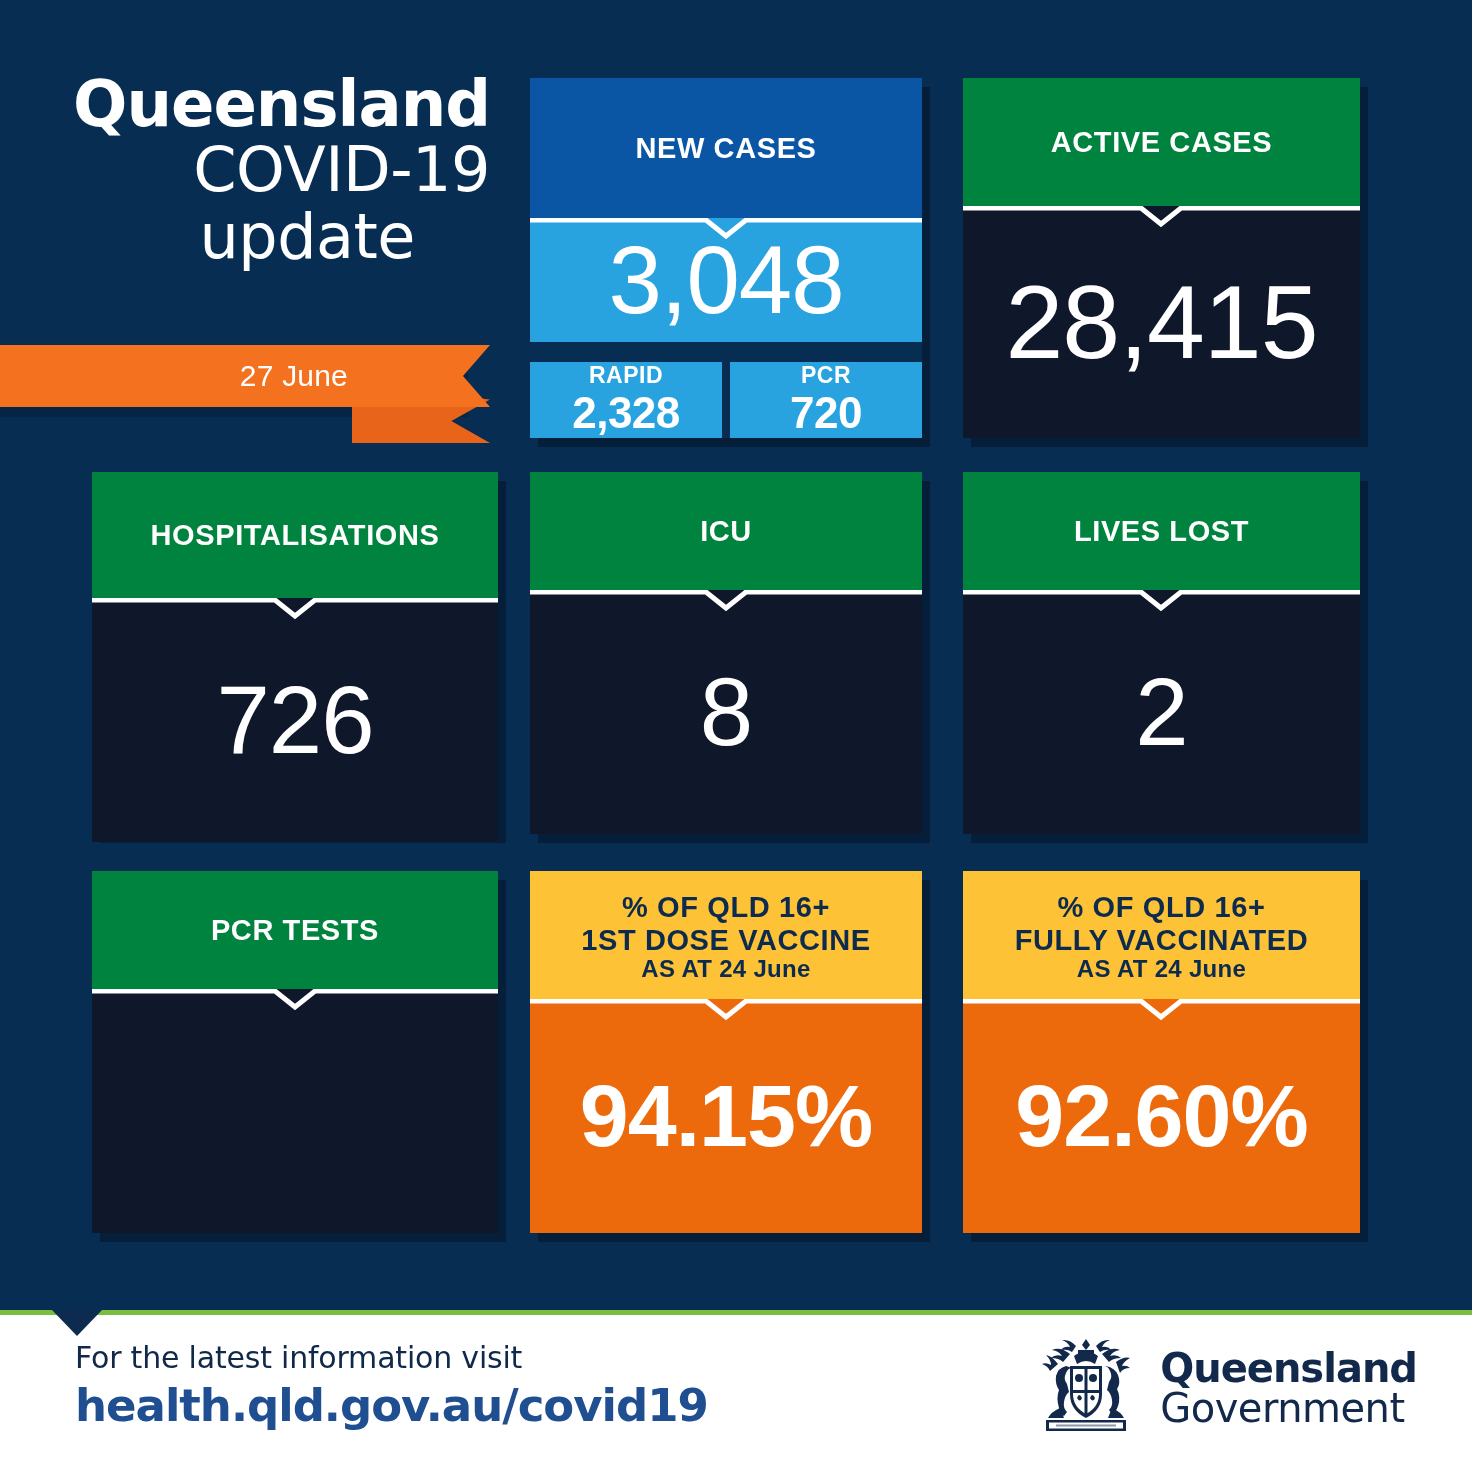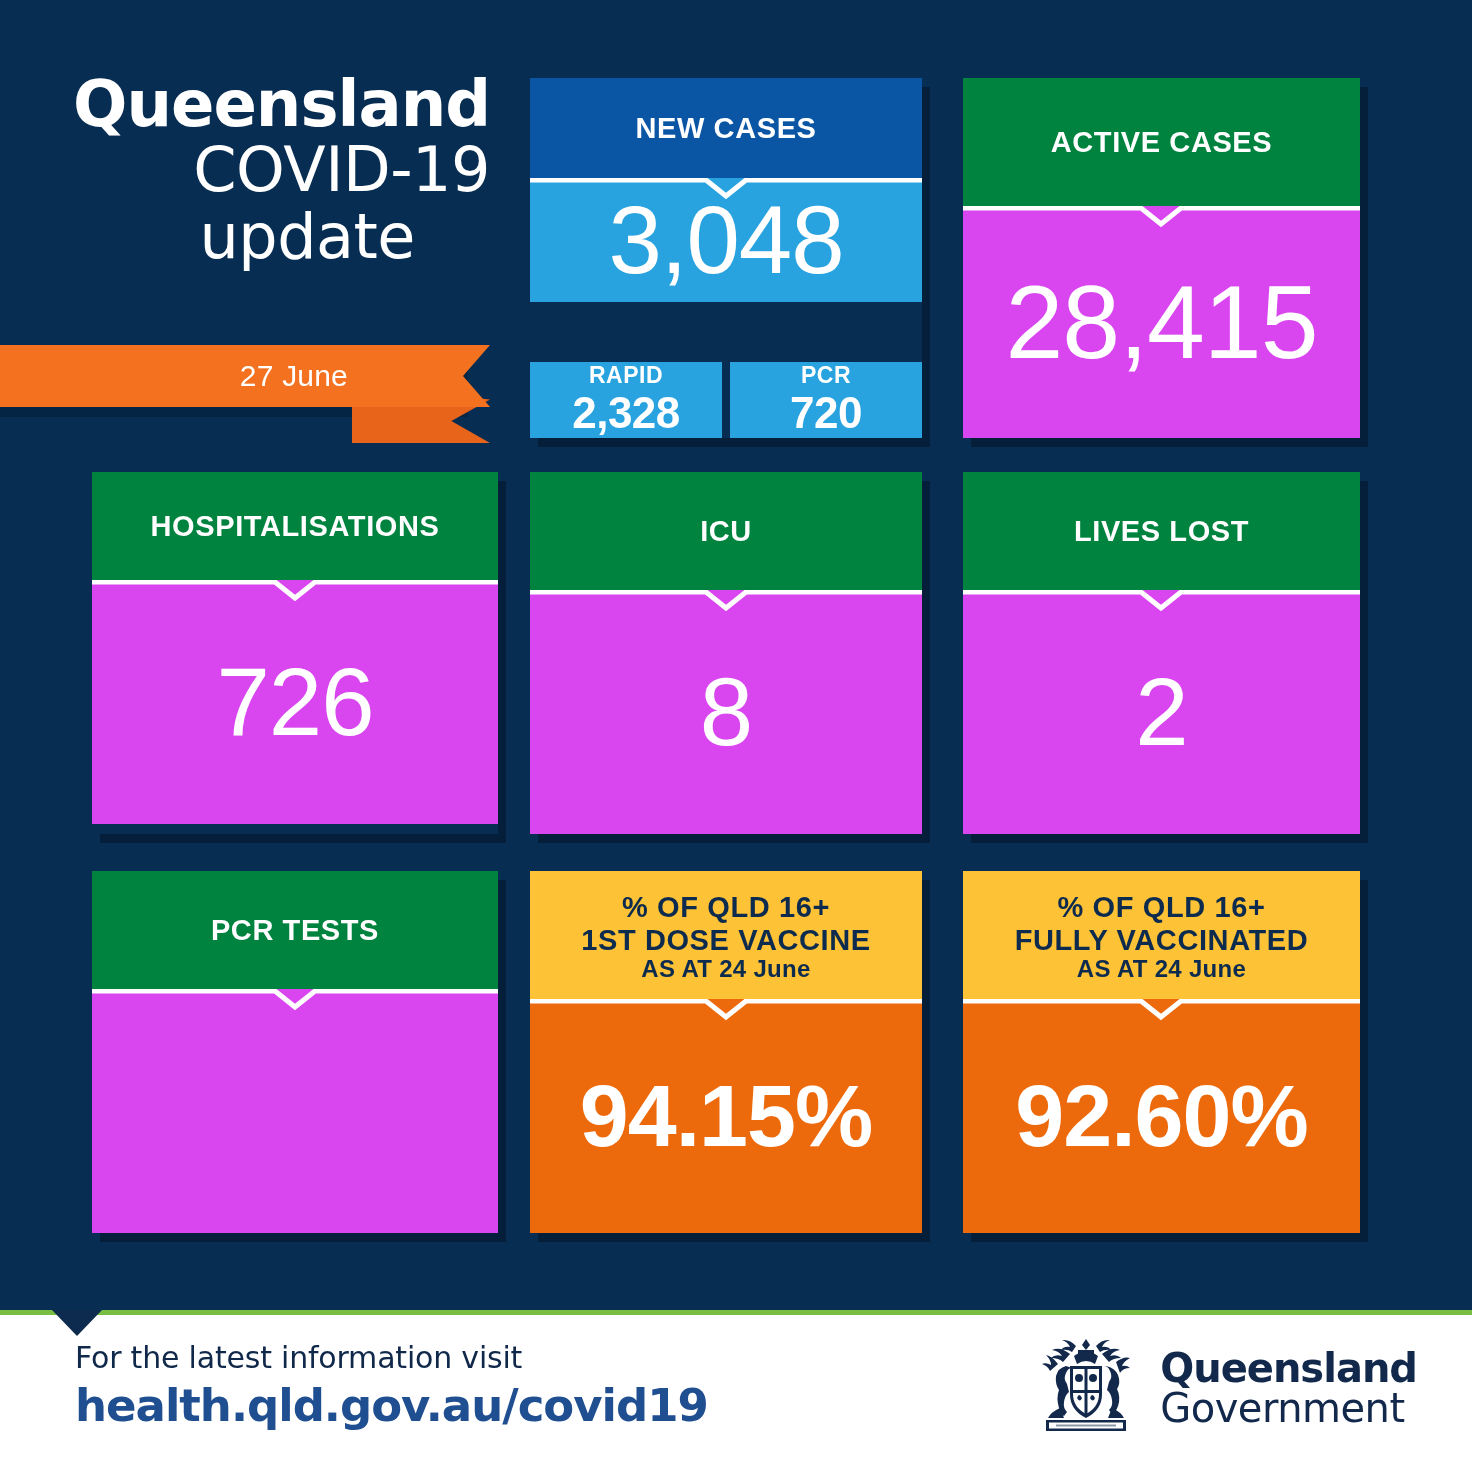--- a/index.html
+++ b/index.html
@@ -79,21 +79,21 @@
   }
   
   .divider {
     position:absolute; left:0; top:0; width:100%; height:22px;
     pointer-events:none;
   }
   .divider svg { display:block; width:100%; height:100%; }
 
   
   .theme-green .card-head { background:#00833e; }
-  .theme-green .card-body { background:#d946ef; }
+  .theme-green .card-body { background:#0f172a; }
   
   .theme-blue .card-head { background:#0a56a5; }
   .theme-blue .card-body { background:#28a3e0; }
   
   .theme-orange .card-head { background:#fdc235; }
   .theme-orange .card-body { background:#ed6a0c; }
   .theme-orange .head-title { color:#0d2b4e; }
   .head-sub {
     display:block; font-size:24px; font-weight:bold; letter-spacing:.3px;
   }
@@ -133,21 +133,21 @@
 
   <div id="date-ribbon-wrap">
     <div id="ribbon-shadow"></div>
     <div id="ribbon-tail"></div>
     <div id="ribbon-body"></div>
     <div id="ribbon-flag"></div>
     <div id="date-text">27 June</div>
   </div>
 
   <div class="card theme-blue" style="left:530px; top:78px; width:392px; height:360px;">
-    <div class="card-head" style="height:100px;">
+    <div class="card-head" style="height:140px;">
       <span class="head-title">NEW CASES</span>
     </div>
     <div class="card-body" style="height:124px;">
       <div class="divider">
         <svg viewBox="0 0 392 22" preserveAspectRatio="none">
           <path d="M0 2 L176 2 L196 18 L216 2 L392 2" stroke="#ffffff" stroke-width="5" fill="none"></path>
         </svg>
       </div>
       <span class="big-value">3,048</span>
     </div>
@@ -172,21 +172,21 @@
       <div class="divider">
         <svg viewBox="0 0 397 22" preserveAspectRatio="none">
           <path d="M0 2 L178 2 L198 18 L218 2 L397 2" stroke="#ffffff" stroke-width="5" fill="none"></path>
         </svg>
       </div>
       <span class="big-value" style="font-size:104px;">28,415</span>
     </div>
   </div>
 
   <div class="card theme-green" style="left:92px; top:472px; width:406px; height:362px;">
-    <div class="card-head" style="height:108px;">
+    <div class="card-head" style="height:126px;">
       <span class="head-title">HOSPITALISATIONS</span>
     </div>
     <div class="card-body" style="height:244px;">
       <div class="divider">
         <svg viewBox="0 0 406 22" preserveAspectRatio="none">
           <path d="M0 2 L183 2 L203 18 L223 2 L406 2" stroke="#ffffff" stroke-width="5" fill="none"></path>
         </svg>
       </div>
       <span class="big-value">726</span>
     </div>

